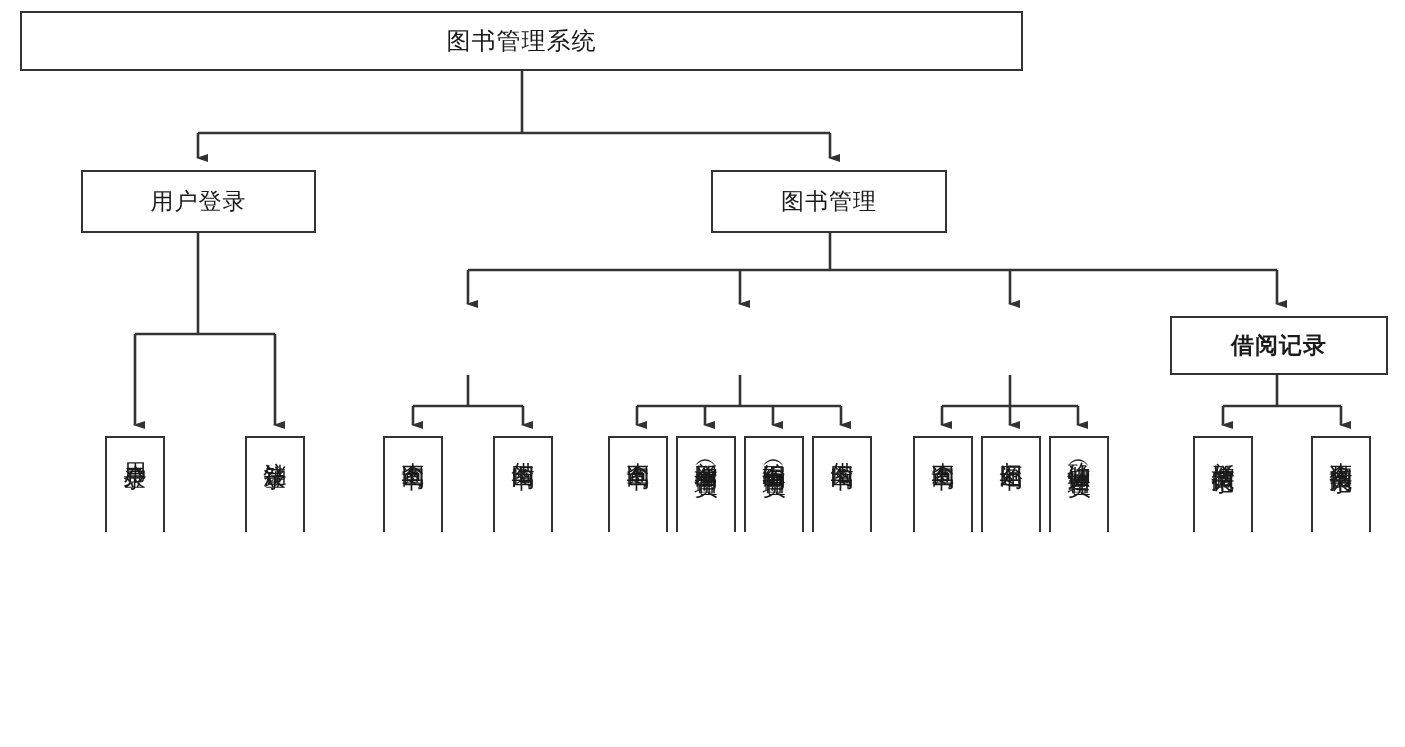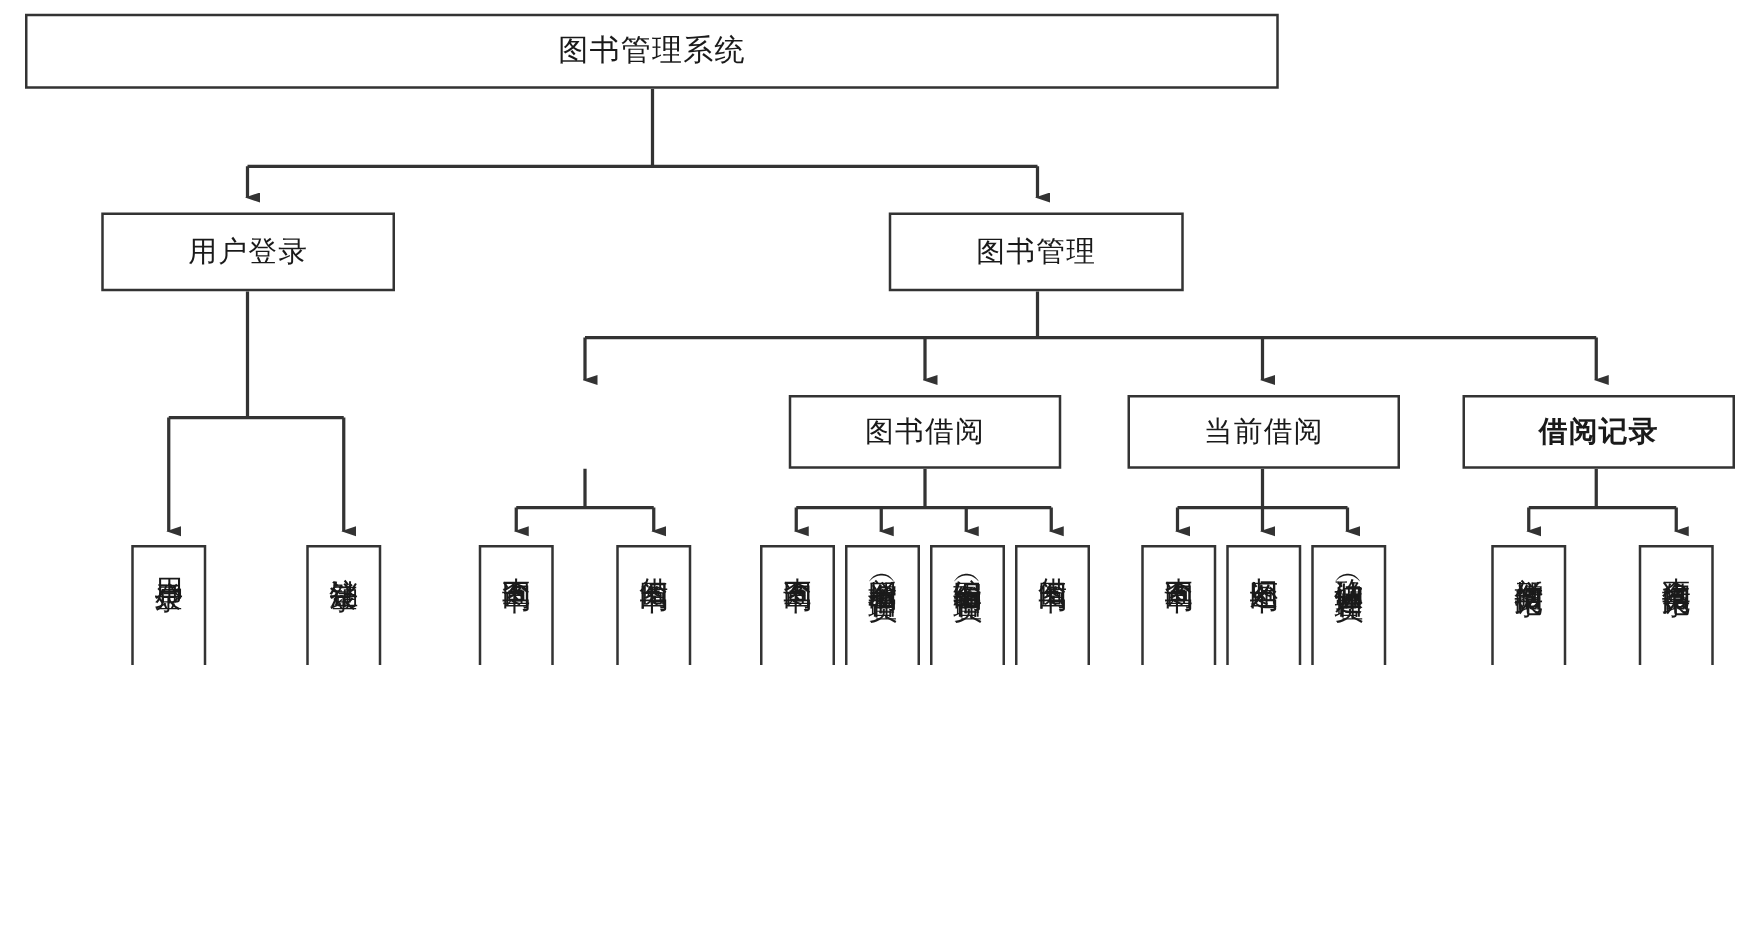--- a/index.html
+++ b/index.html
@@ -114,22 +114,20 @@
       <path d="M 1223 406 L 1223 425" marker-end="url(#arrow)"></path>
       <path d="M 1341 406 L 1341 425" marker-end="url(#arrow)"></path>
     </g>
   </svg>
 
   <div class="node horizontal root" style="left:20px; top:11px; width:1003px; height:60px;">图书管理系统</div>
 
   <div class="node horizontal" style="left:81px; top:170px; width:235px; height:63px;">用户登录</div>
   <div class="node horizontal" style="left:711px; top:170px; width:236px; height:63px;text-align:right;">图书管理</div>
 
-  <div class="node horizontal" style="left:631px; top:316px; width:218px; height:59px;">图书借阅</div>
-  <div class="node horizontal" style="left:902px; top:316px; width:218px; height:59px;">当前借阅</div>
   <div class="node horizontal" style="left:1170px; top:316px; width:218px; height:59px;font-weight:bold;">借阅记录</div>
 
   <div class="node vertical" style="left:105px; top:436px; width:60px; height:300px;">用户登录</div>
   <div class="node vertical" style="left:245px; top:436px; width:60px; height:300px;">注销登录</div>
 
   <div class="node vertical" style="left:383px; top:436px; width:60px; height:300px;">查询图书</div>
   <div class="node vertical" style="left:493px; top:436px; width:60px; height:300px;">借阅图书</div>
 
   <div class="node vertical" style="left:608px; top:436px; width:60px; height:300px;">查询图书</div>
   <div class="node vertical" style="left:676px; top:436px; width:60px; height:300px;">新增图书（管理员）</div>

